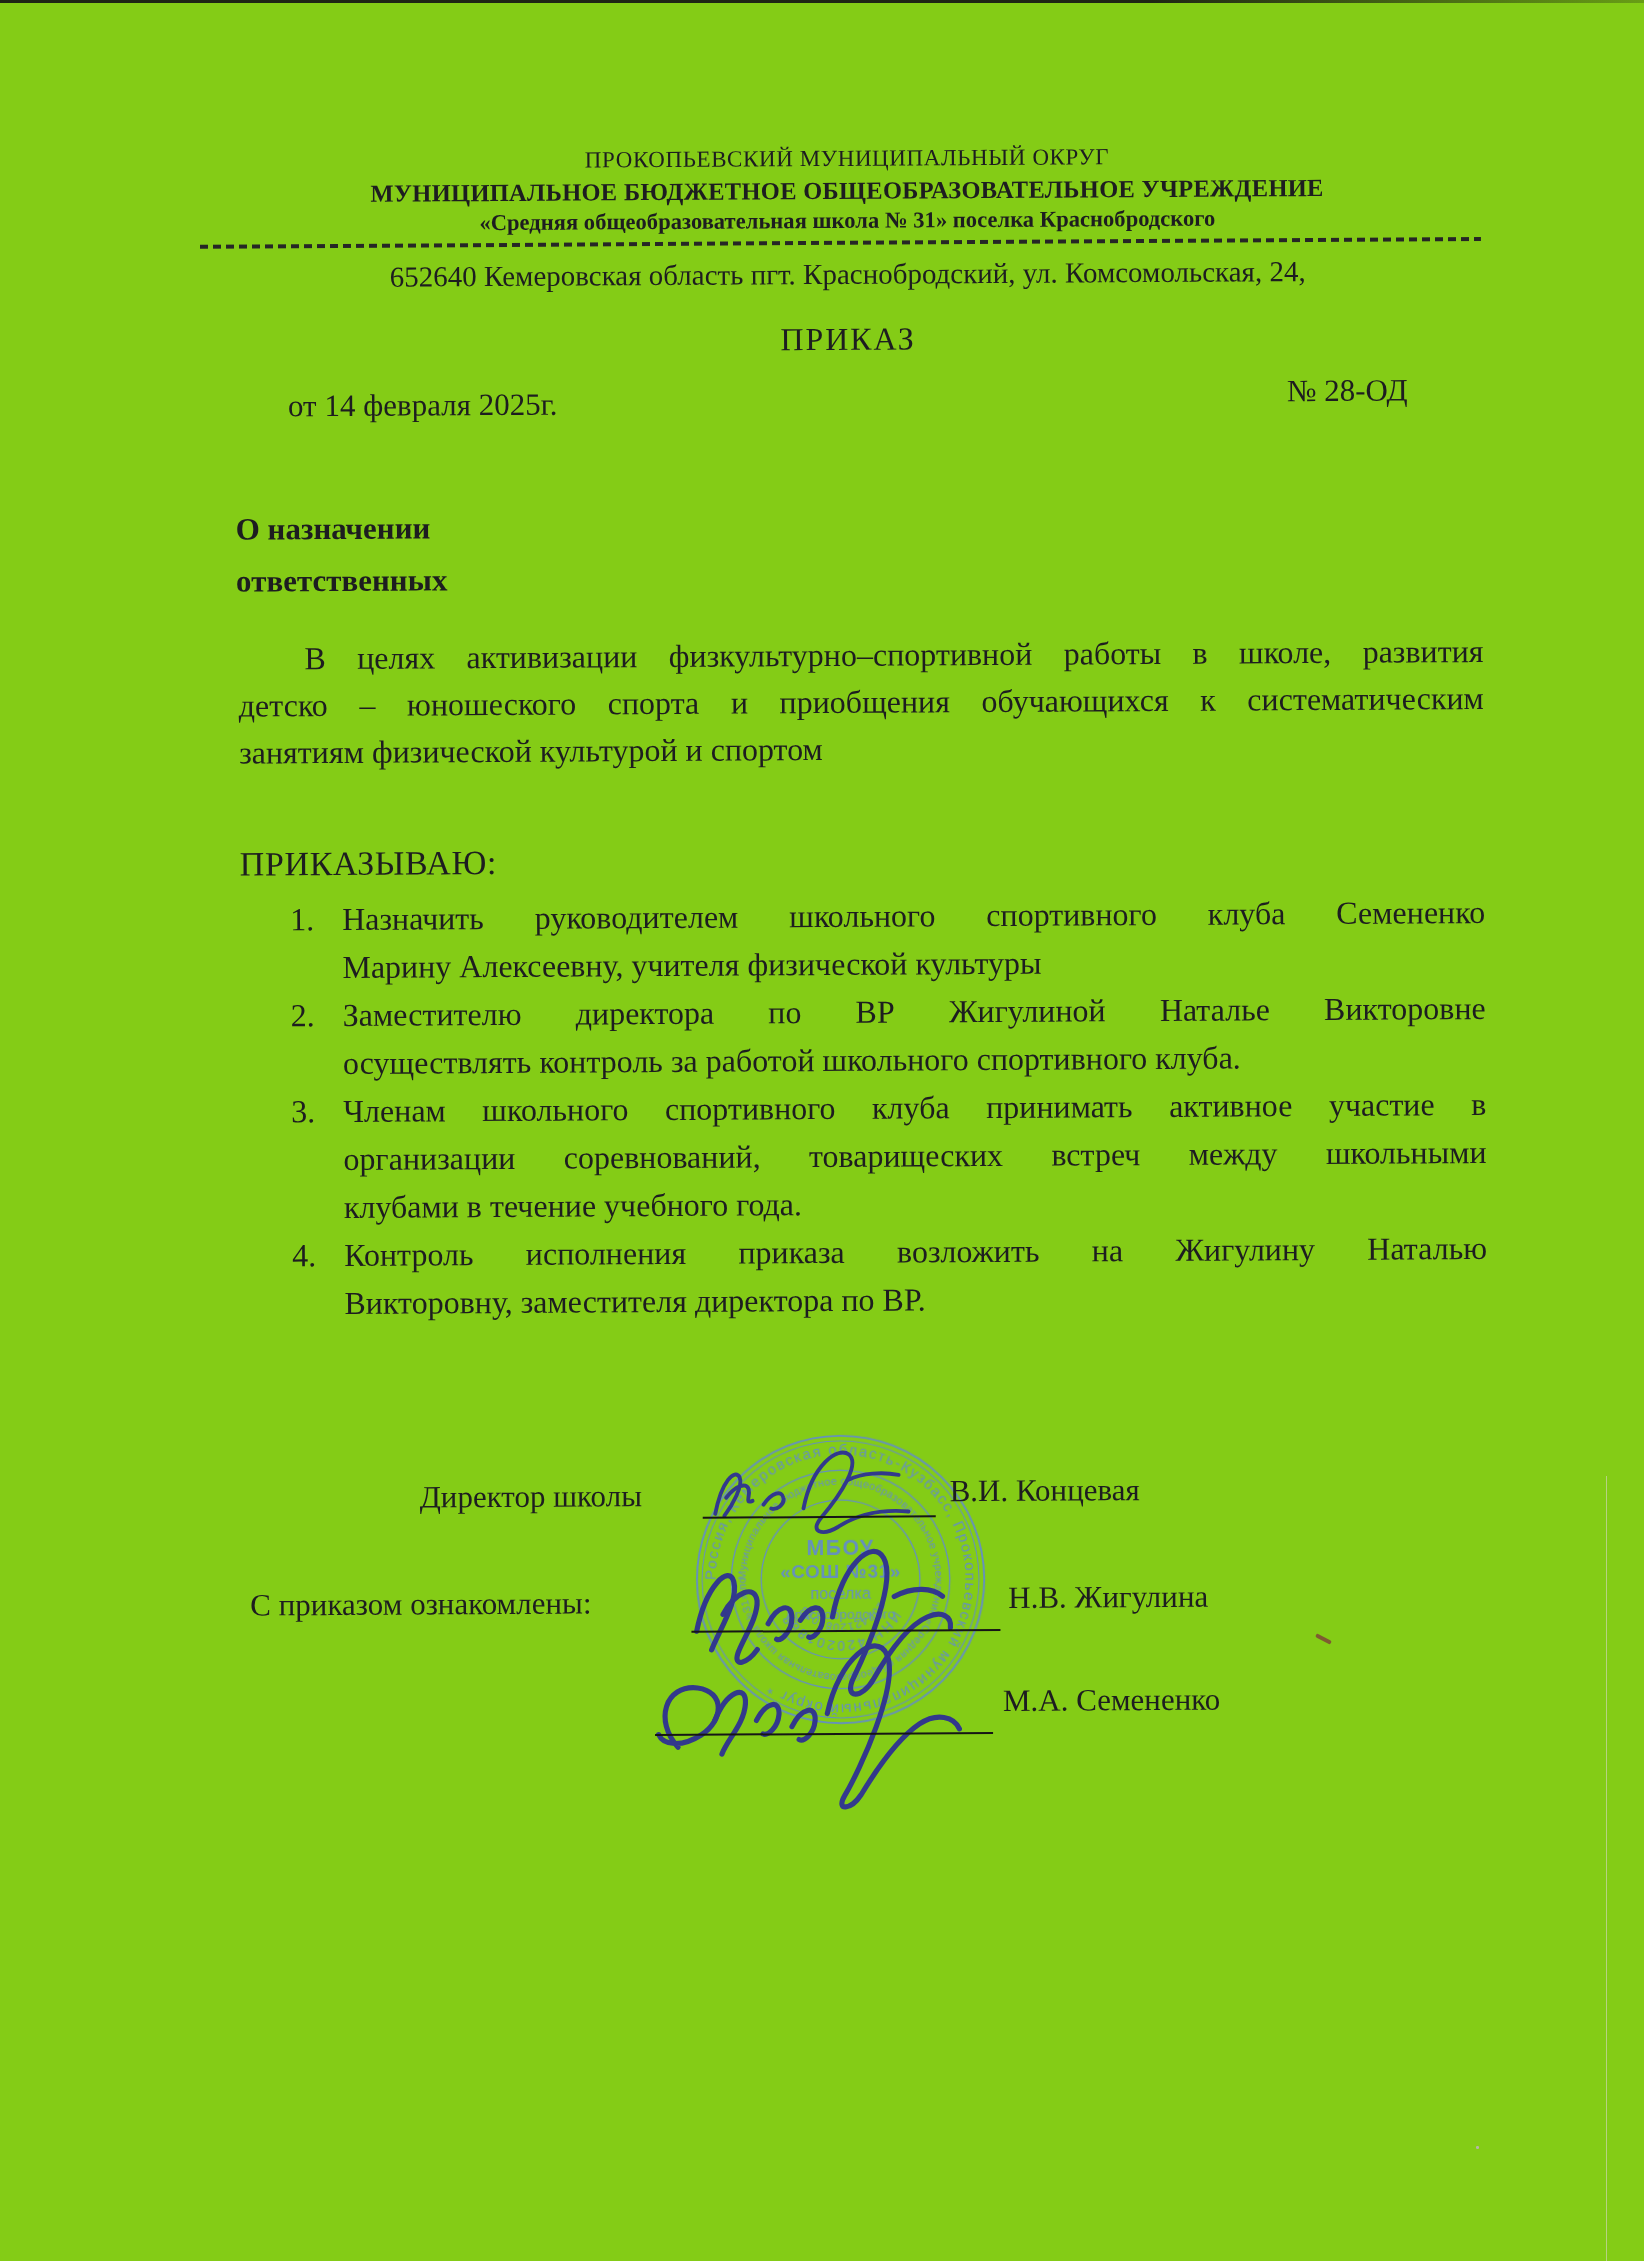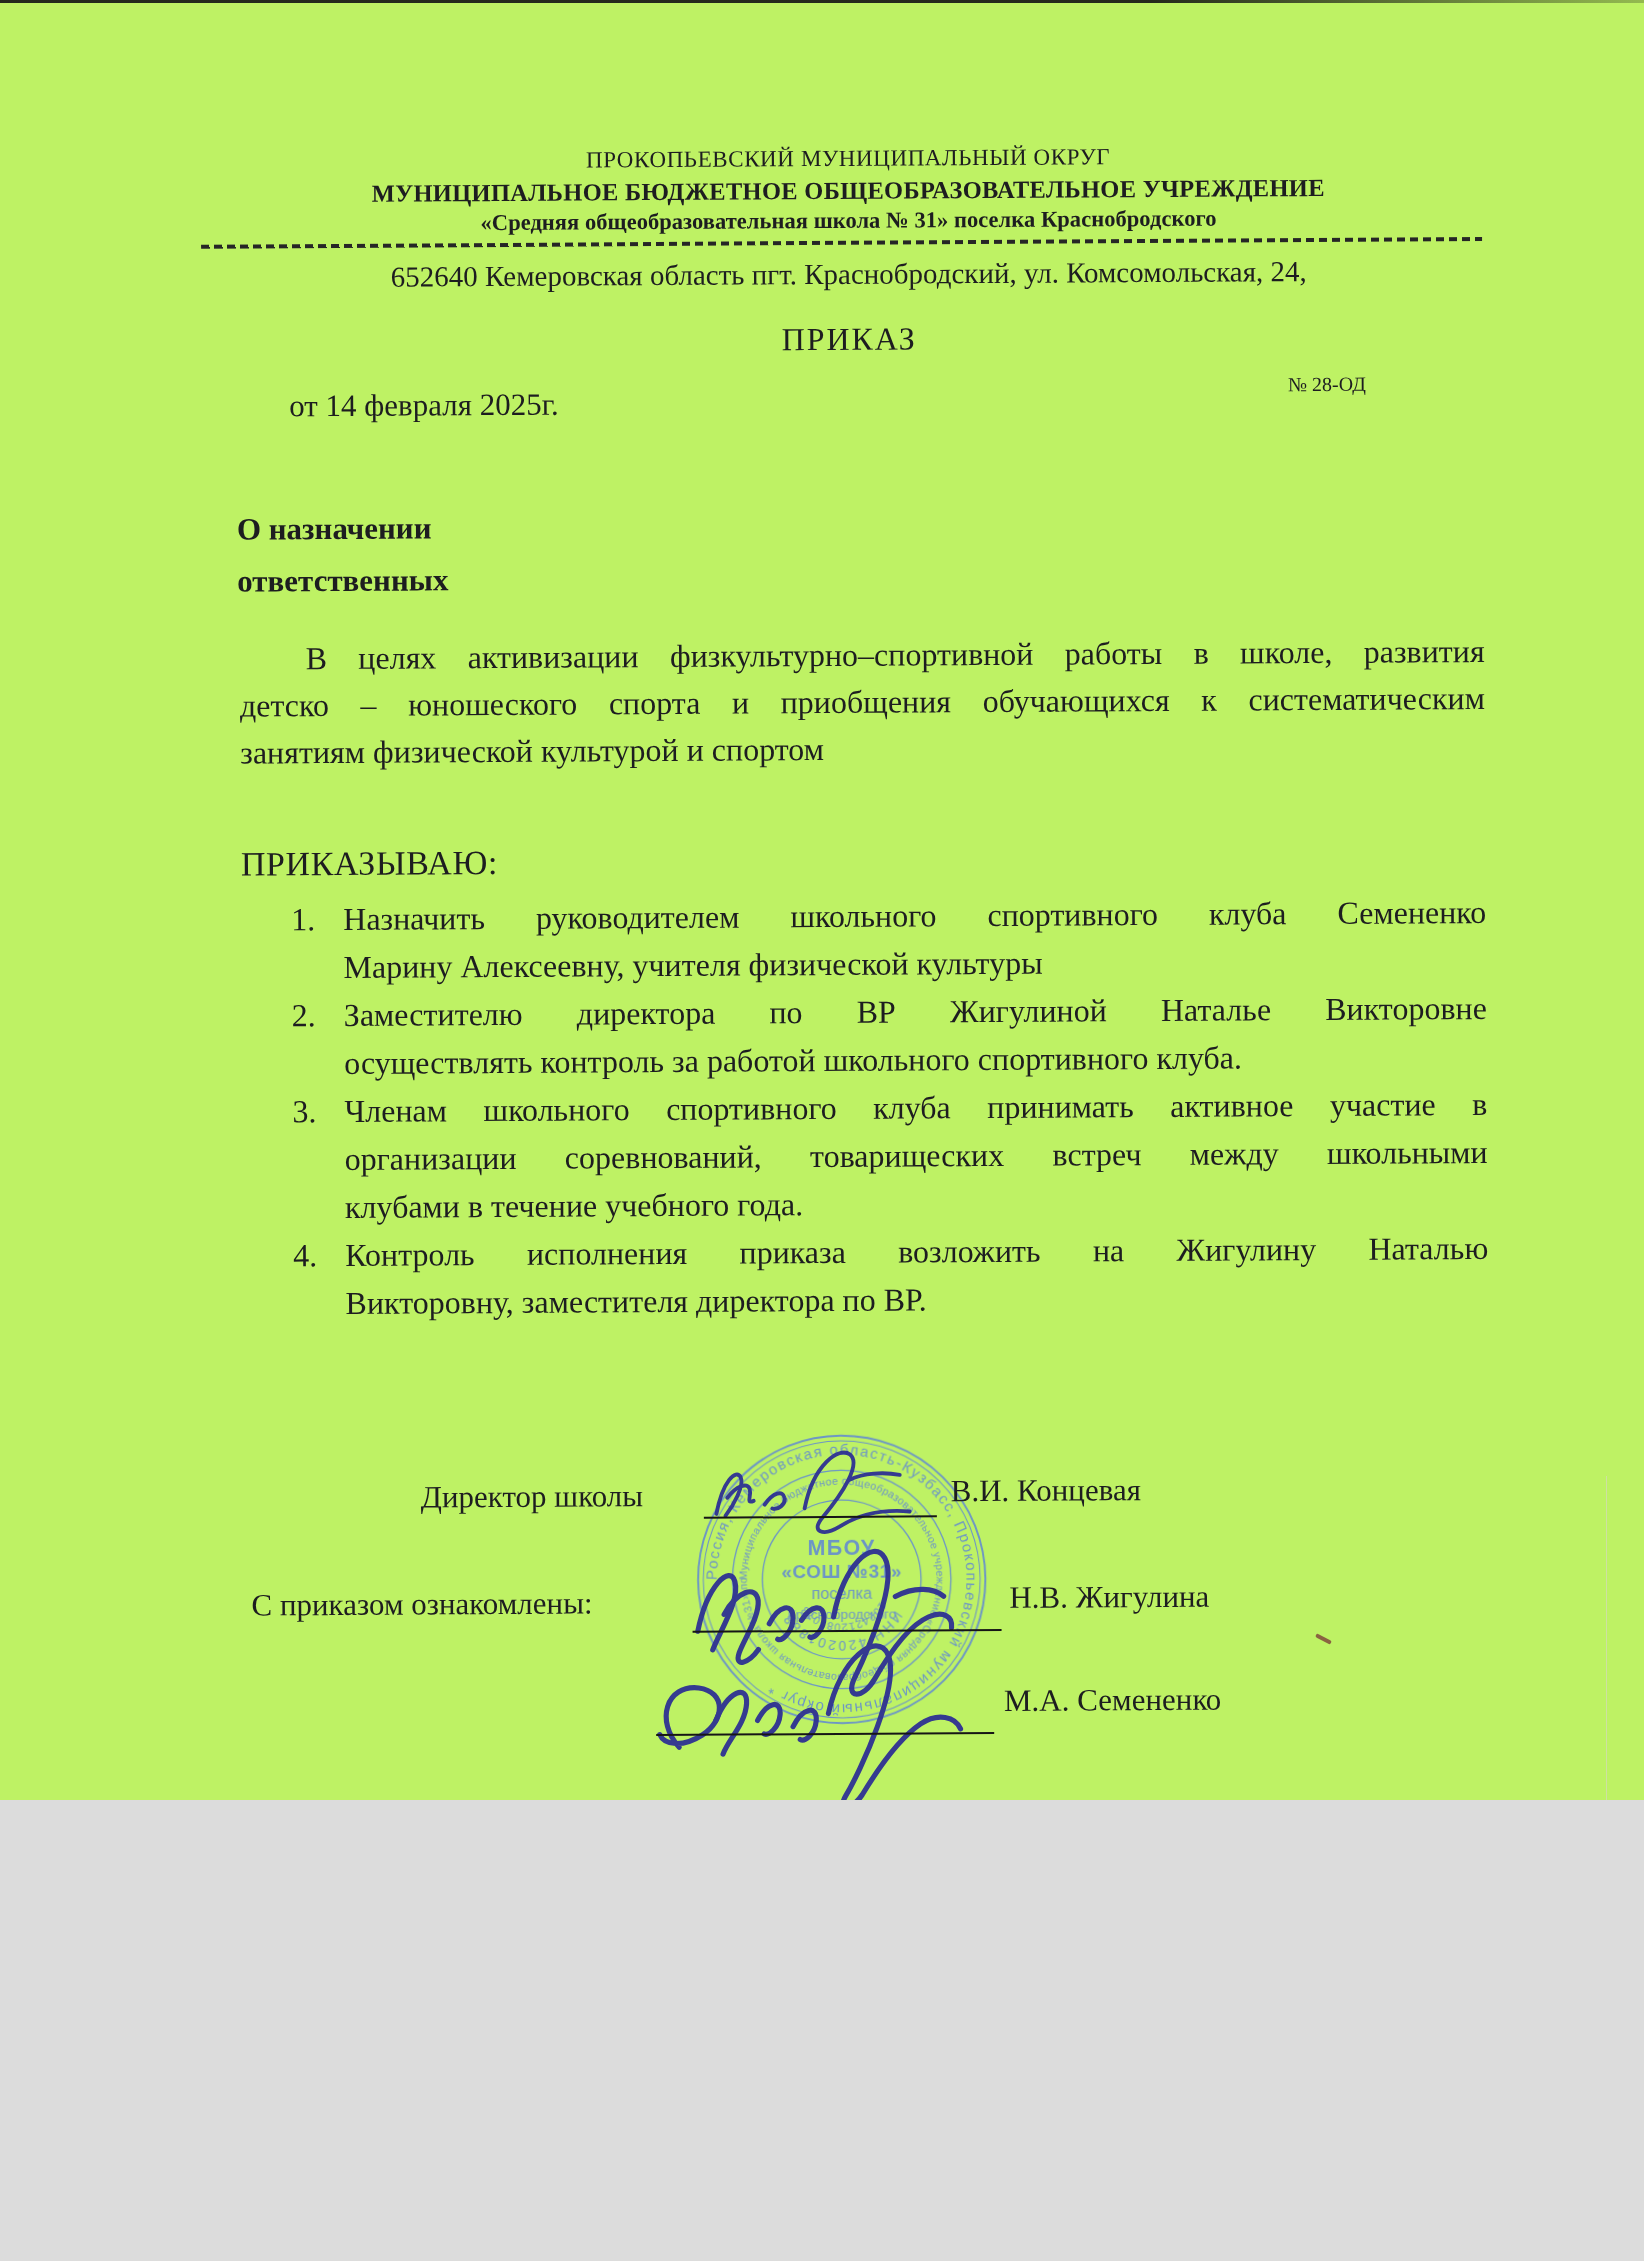--- a/index.html
+++ b/index.html
@@ -1,31 +1,31 @@
 <!DOCTYPE html>
 <html style="font-size:10.3px"><head>
 <meta charset="utf-8">
 <style>
   html,body{margin:0;padding:0;background:#dcdcdc;}
   .page{
-    position:relative;width:1644px;height:1800px;background:#bef264;overflow:hidden;
+    position:relative;width:1644px;height:2261px;background:#84cc16;overflow:hidden;
     font-family:"Liberation Serif","DejaVu Serif",serif;color:#1d1d20;
   }
   .content{position:absolute;left:0;top:0;width:100%;height:100%;transform:rotate(-0.35deg);transform-origin:50% 40%;}
   .abs{position:absolute;}
   .ctr{left:0;width:1644px;text-align:center;box-sizing:border-box;padding-left:59px;}
   .org1{top:146px;font-size:23px;letter-spacing:0.6px;}
   .org2{top:177px;font-size:24.5px;font-weight:bold;letter-spacing:0.3px;}
   .org3{top:208px;font-size:22.6px;font-weight:bold;}
   .dashes{left:204px;top:241px;width:1281px;height:3.9px;
     background:repeating-linear-gradient(90deg,#262626 0 8.4px,transparent 8.4px 13px);}
   .addr{top:258px;font-size:29px;}
   .doctitle{top:321px;font-size:32px;letter-spacing:1.9px;}
   .dateline{left:291px;top:385px;font-size:31px;}
-  .docnum{left:1290px;top:376px;font-size:20px;}
+  .docnum{left:1290px;top:376px;font-size:31px;}
   .subject{left:238px;top:500px;font-size:31px;font-weight:bold;line-height:52px;}
   .preamble{left:240px;top:632px;width:1245px;font-size:32px;line-height:47px;}
   .indent{text-indent:66px;}
   .j{text-align:justify;text-align-last:justify;}
   .orderword{left:240px;top:842px;font-size:34px;letter-spacing:0.6px;}
   .list{left:240px;top:892px;width:1245px;font-size:32px;line-height:48px;}
   .li{position:relative;}
   .num{position:absolute;left:50px;top:0;}
   .ln{padding-left:102px;}
   .sig-line{position:absolute;height:0;border-top:2.6px solid #161616;}

